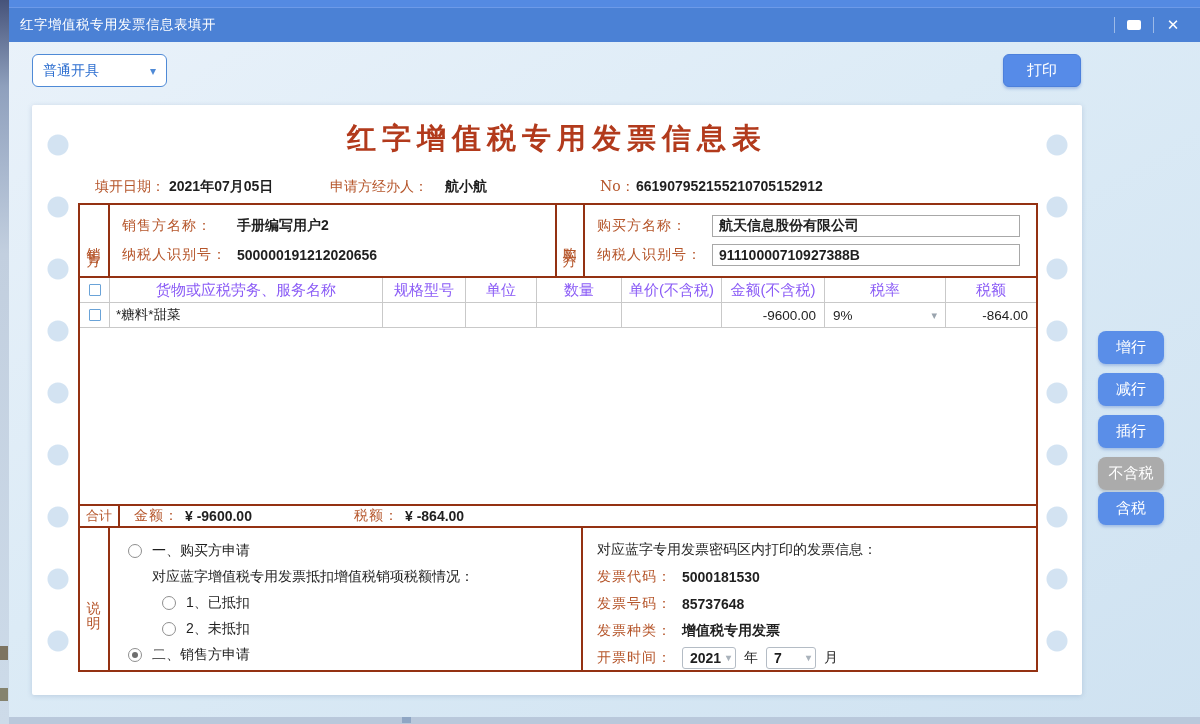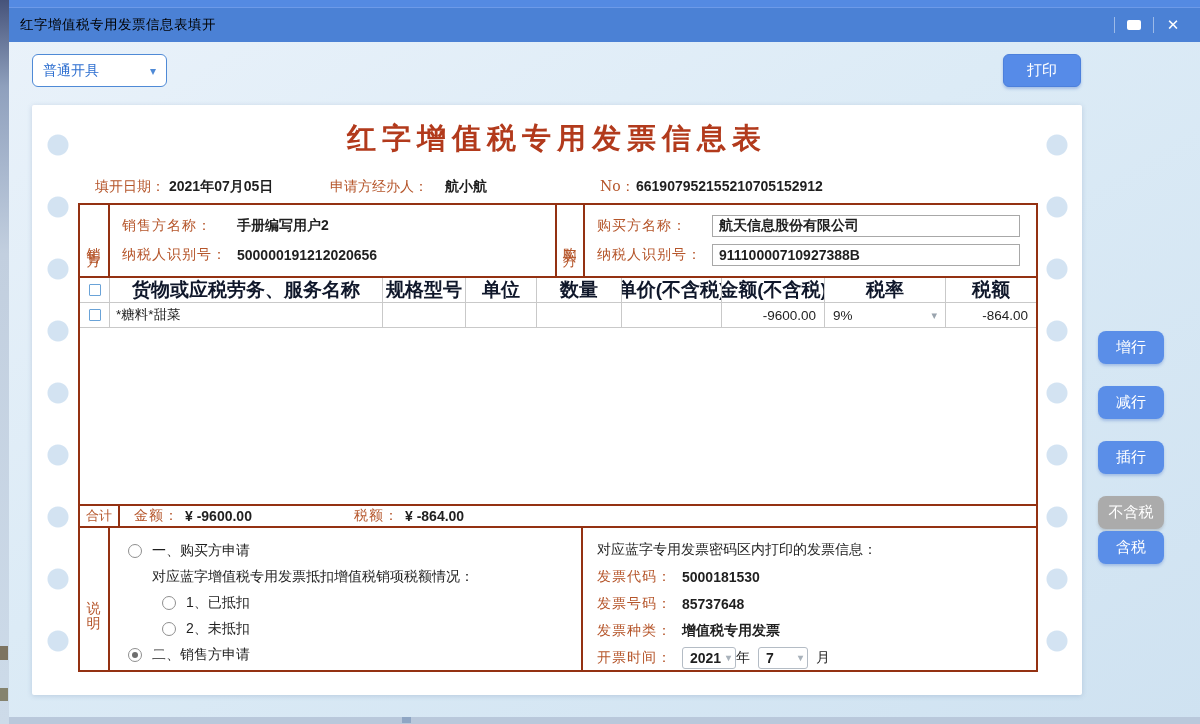--- a/index.html
+++ b/index.html
@@ -11,21 +11,21 @@
 
   
   .behind-strip { position:absolute; left:0; top:0; width:9px; height:724px;
     background:linear-gradient(#46537a 0%,#8fa0bd 12%,#c2cfdf 35%,#cddbe9 100%); }
   .behind-mark1 { position:absolute; left:0; top:646px; width:8px; height:14px; background:#7d7461; }
   .behind-mark2 { position:absolute; left:0; top:688px; width:8px; height:13px; background:#85836e; }
   .top-strip { position:absolute; left:9px; top:0; width:1191px; height:8px;
     background:#548ae2; border-bottom:1px solid #6d9ae8; }
   .titlebar { position:absolute; left:9px; top:8px; width:1191px; height:34px;
     background:#4b81d5; display:flex; align-items:center; }
-  .titlebar .title { color:#000000; font-size:13.5px; margin-left:11px; letter-spacing:0.5px;text-align:center; }
+  .titlebar .title { color:#ffffff; font-size:13.5px; margin-left:11px; letter-spacing:0.5px;text-align:center; }
   .win-controls { position:absolute; right:8px; top:0; height:34px; display:flex; align-items:center; }
   .win-sep { width:1px; height:16px; background:rgba(255,255,255,0.45); }
   .win-btn { width:38px; height:34px; display:flex; align-items:center; justify-content:center;
     color:#fff; cursor:default; }
   .restore-glyph { display:inline-block; width:14px; height:10px; background:#ffffff; border-radius:2px; }
   .close-glyph { font-size:15px; color:#ffffff; }
 
   
   .mode-select { position:absolute; left:32px; top:54px; width:135px; height:33px;
     background:#ffffff; border:1px solid #4f8ad6; border-radius:6px;
@@ -70,21 +70,21 @@
   .f-row { display:flex; align-items:center; }
   .f-row .lbl { width:115px; letter-spacing:1px; }
   .party-input { width:308px; height:22px; border:1px solid #a8a8a8; font-size:14px;
     font-weight:bold; color:#1f1f1f; padding:0 6px; font-family:"Liberation Sans",sans-serif; background:#fff; }
 
   .sec-items { flex:1; display:flex; flex-direction:column; }
   .t-row { display:flex; height:25px; border-bottom:1px solid #c9c9c9; }
   .cell { display:flex; align-items:center; justify-content:center;
     border-right:1px solid #c9c9c9; overflow:hidden; white-space:nowrap; }
   .cell:last-child { border-right:none; }
-  .t-head .cell { font-weight:bold; color:#0f172a; font-size:19px; }
+  .t-head .cell { font-weight:normal; color:#8b5cf6; font-size:15px; }
   .t-item .cell { font-size:13.5px; color:#1f1f1f; }
   .c-cb { width:30px; }
   .c-name { width:273px; }
   .c-spec { width:83px; }
   .c-unit { width:71px; }
   .c-qty { width:85px; }
   .c-price { width:100px; }
   .c-amt { width:103px; }
   .c-rate { width:121px; }
   .c-tax { flex:1; }
@@ -114,30 +114,30 @@
     width:6px; height:6px; border-radius:50%; background:#6e6e6e; }
   .radio-label { color:#1f1f1f; font-size:14px; }
   .sub-note { margin-left:24px; height:26px; display:flex; align-items:center;
     color:#1f1f1f; font-size:14px; }
   .blue-title { color:#1f1f1f; font-size:14px; height:26px; display:flex; align-items:center; }
   .inv-row { display:flex; align-items:center; height:27px; }
   .inv-row .cal { width:85px; letter-spacing:1px; }
   .mini-select { height:22px; border:1px solid #b4bcc5; border-radius:3px; background:#fff;
     display:flex; align-items:center; padding:0 4px 0 7px; font-size:14px; font-weight:bold; color:#1f1f1f; }
   .mini-select .chev { color:#a9b2bb; font-size:10px; margin-left:auto; padding-left:4px; }
-  .mini-select.year { width:54px; }
+  .mini-select.year { width:54px; margin-right:8px; }
   .mini-select.month { width:50px; margin:0 8px; }
   .inv-row .unit { color:#1f1f1f; font-size:14px; }
 
   
   .row-buttons { position:absolute; left:1098px; top:331px; width:66px; }
   .rb { display:block; width:66px; height:33px; border:none; border-radius:8px;
     background:#5a8ee8; color:#ffffff; font-size:15px; font-family:"Liberation Sans",sans-serif;
     box-shadow:0 2px 3px rgba(70,115,200,0.35); }
-  .rb + .rb { margin-top:22px; }
+  .rb + .rb { margin-top:9px; }
   .rb.gray { background:#ababab; box-shadow:0 2px 3px rgba(120,120,120,0.3); }
   .rb.joined { margin-top:2px; }
 
   .bottom-band { position:absolute; left:9px; bottom:0; width:1191px; height:7px;
     background:#b9c8db; }
   .bottom-notch { position:absolute; left:393px; bottom:1px; width:9px; height:6px; background:#8fa6c4; }
 </style>
 </head>
 <body>
 

